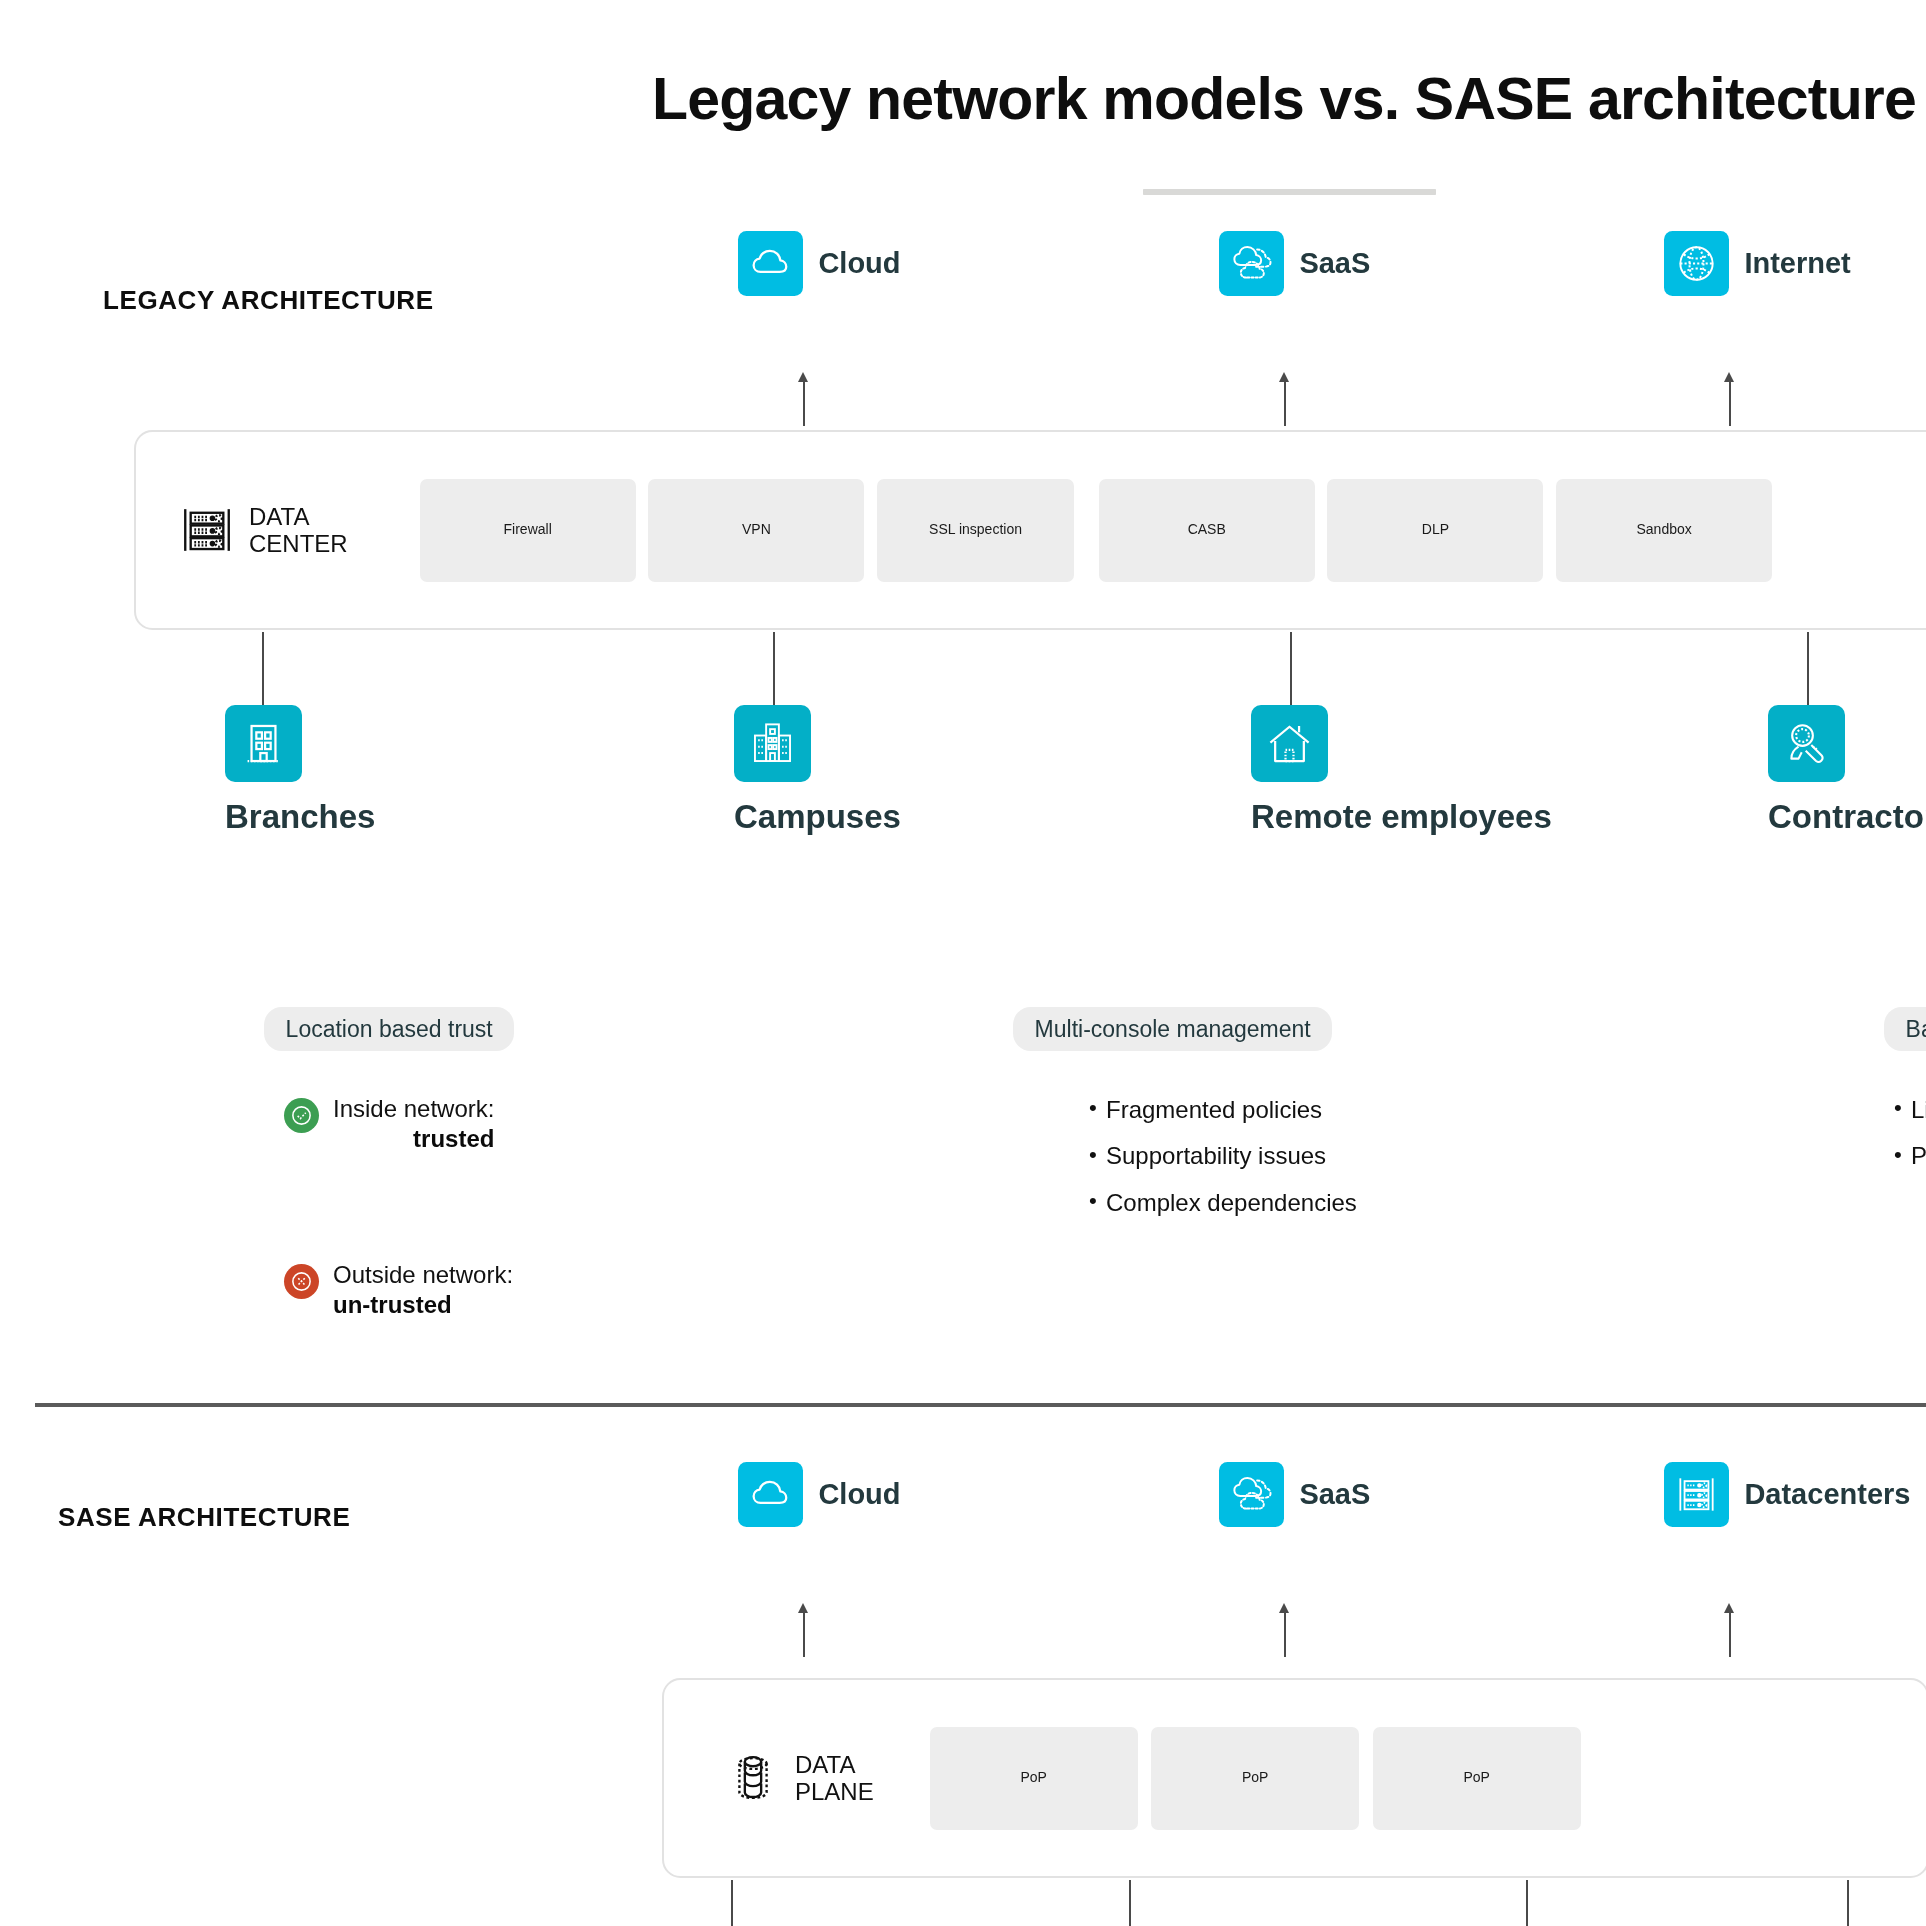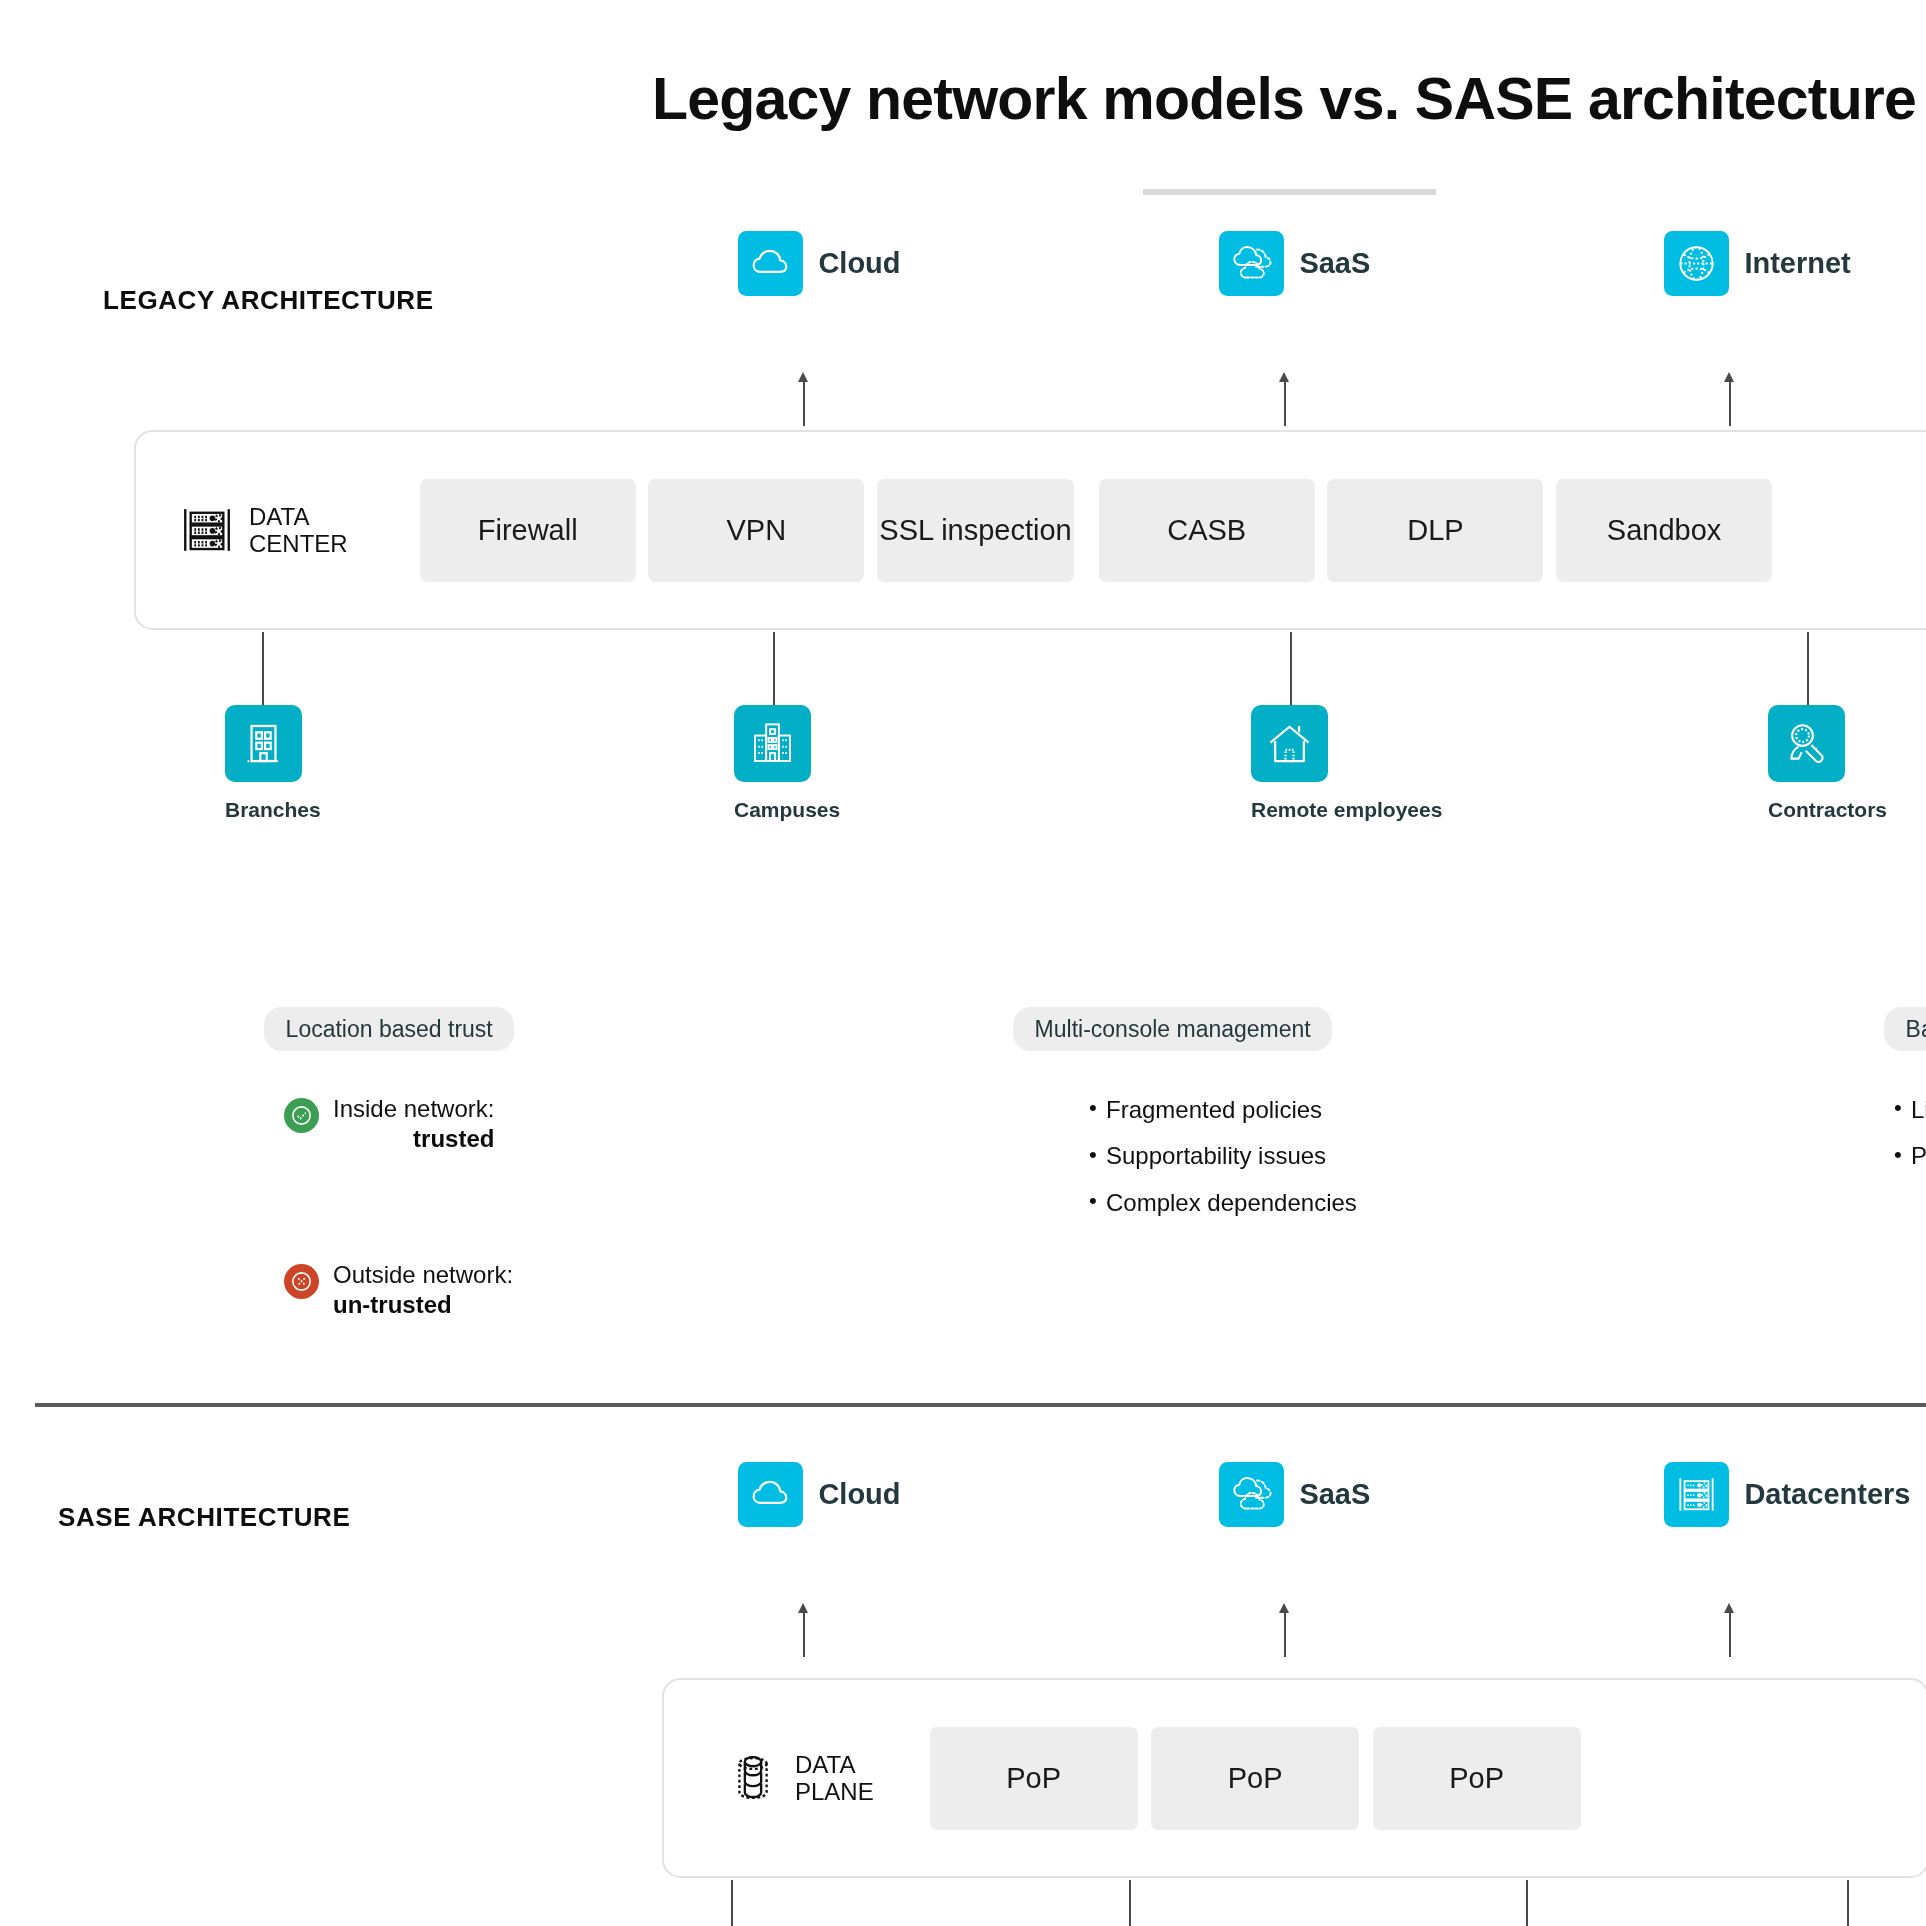--- a/index.html
+++ b/index.html
@@ -85,34 +85,34 @@
   .dc-cluster .dcicon { width: 58px; height: 58px; flex: 0 0 auto; }
   .dc-cluster .dctext {
     font-size: 24px; line-height: 1.14; color: #111; font-weight: 400; white-space: nowrap;
   }
 
   
   .chips { display: flex; align-items: center; }
   .chip {
     background: #EDEDED; border-radius: 7px;
     display: flex; align-items: center; justify-content: center; 
-    font-size: 29px; color: #1A1A1A; line-height: 1.12;
+    font-size: 14px; color: #1A1A1A; line-height: 1.12;
   }
 
   
   .endpoint { position: absolute; text-align: center; }
   .endpoint .etile {
     width: 77px; height: 77px; border-radius: 10px;
     background: #03AFC7;
     display: flex; align-items: center; justify-content: center;
     margin: 0 auto;
   }
   .endpoint .etile svg { width: 51px; height: 51px; display: block; }
   .endpoint .elabel {
-    margin-top: 16px; font-size: 21px; font-weight: 800;
+    margin-top: 16px; font-size: 33px; font-weight: 800;
     color: #23393E; white-space: nowrap;
   }
 
   
   .pill {
     position: absolute;
     background: #EDEDED; border-radius: 17.7px;
     padding: 8.5px 21.6px;
     font-size: 23px; color: #23393E; white-space: nowrap;
   }

